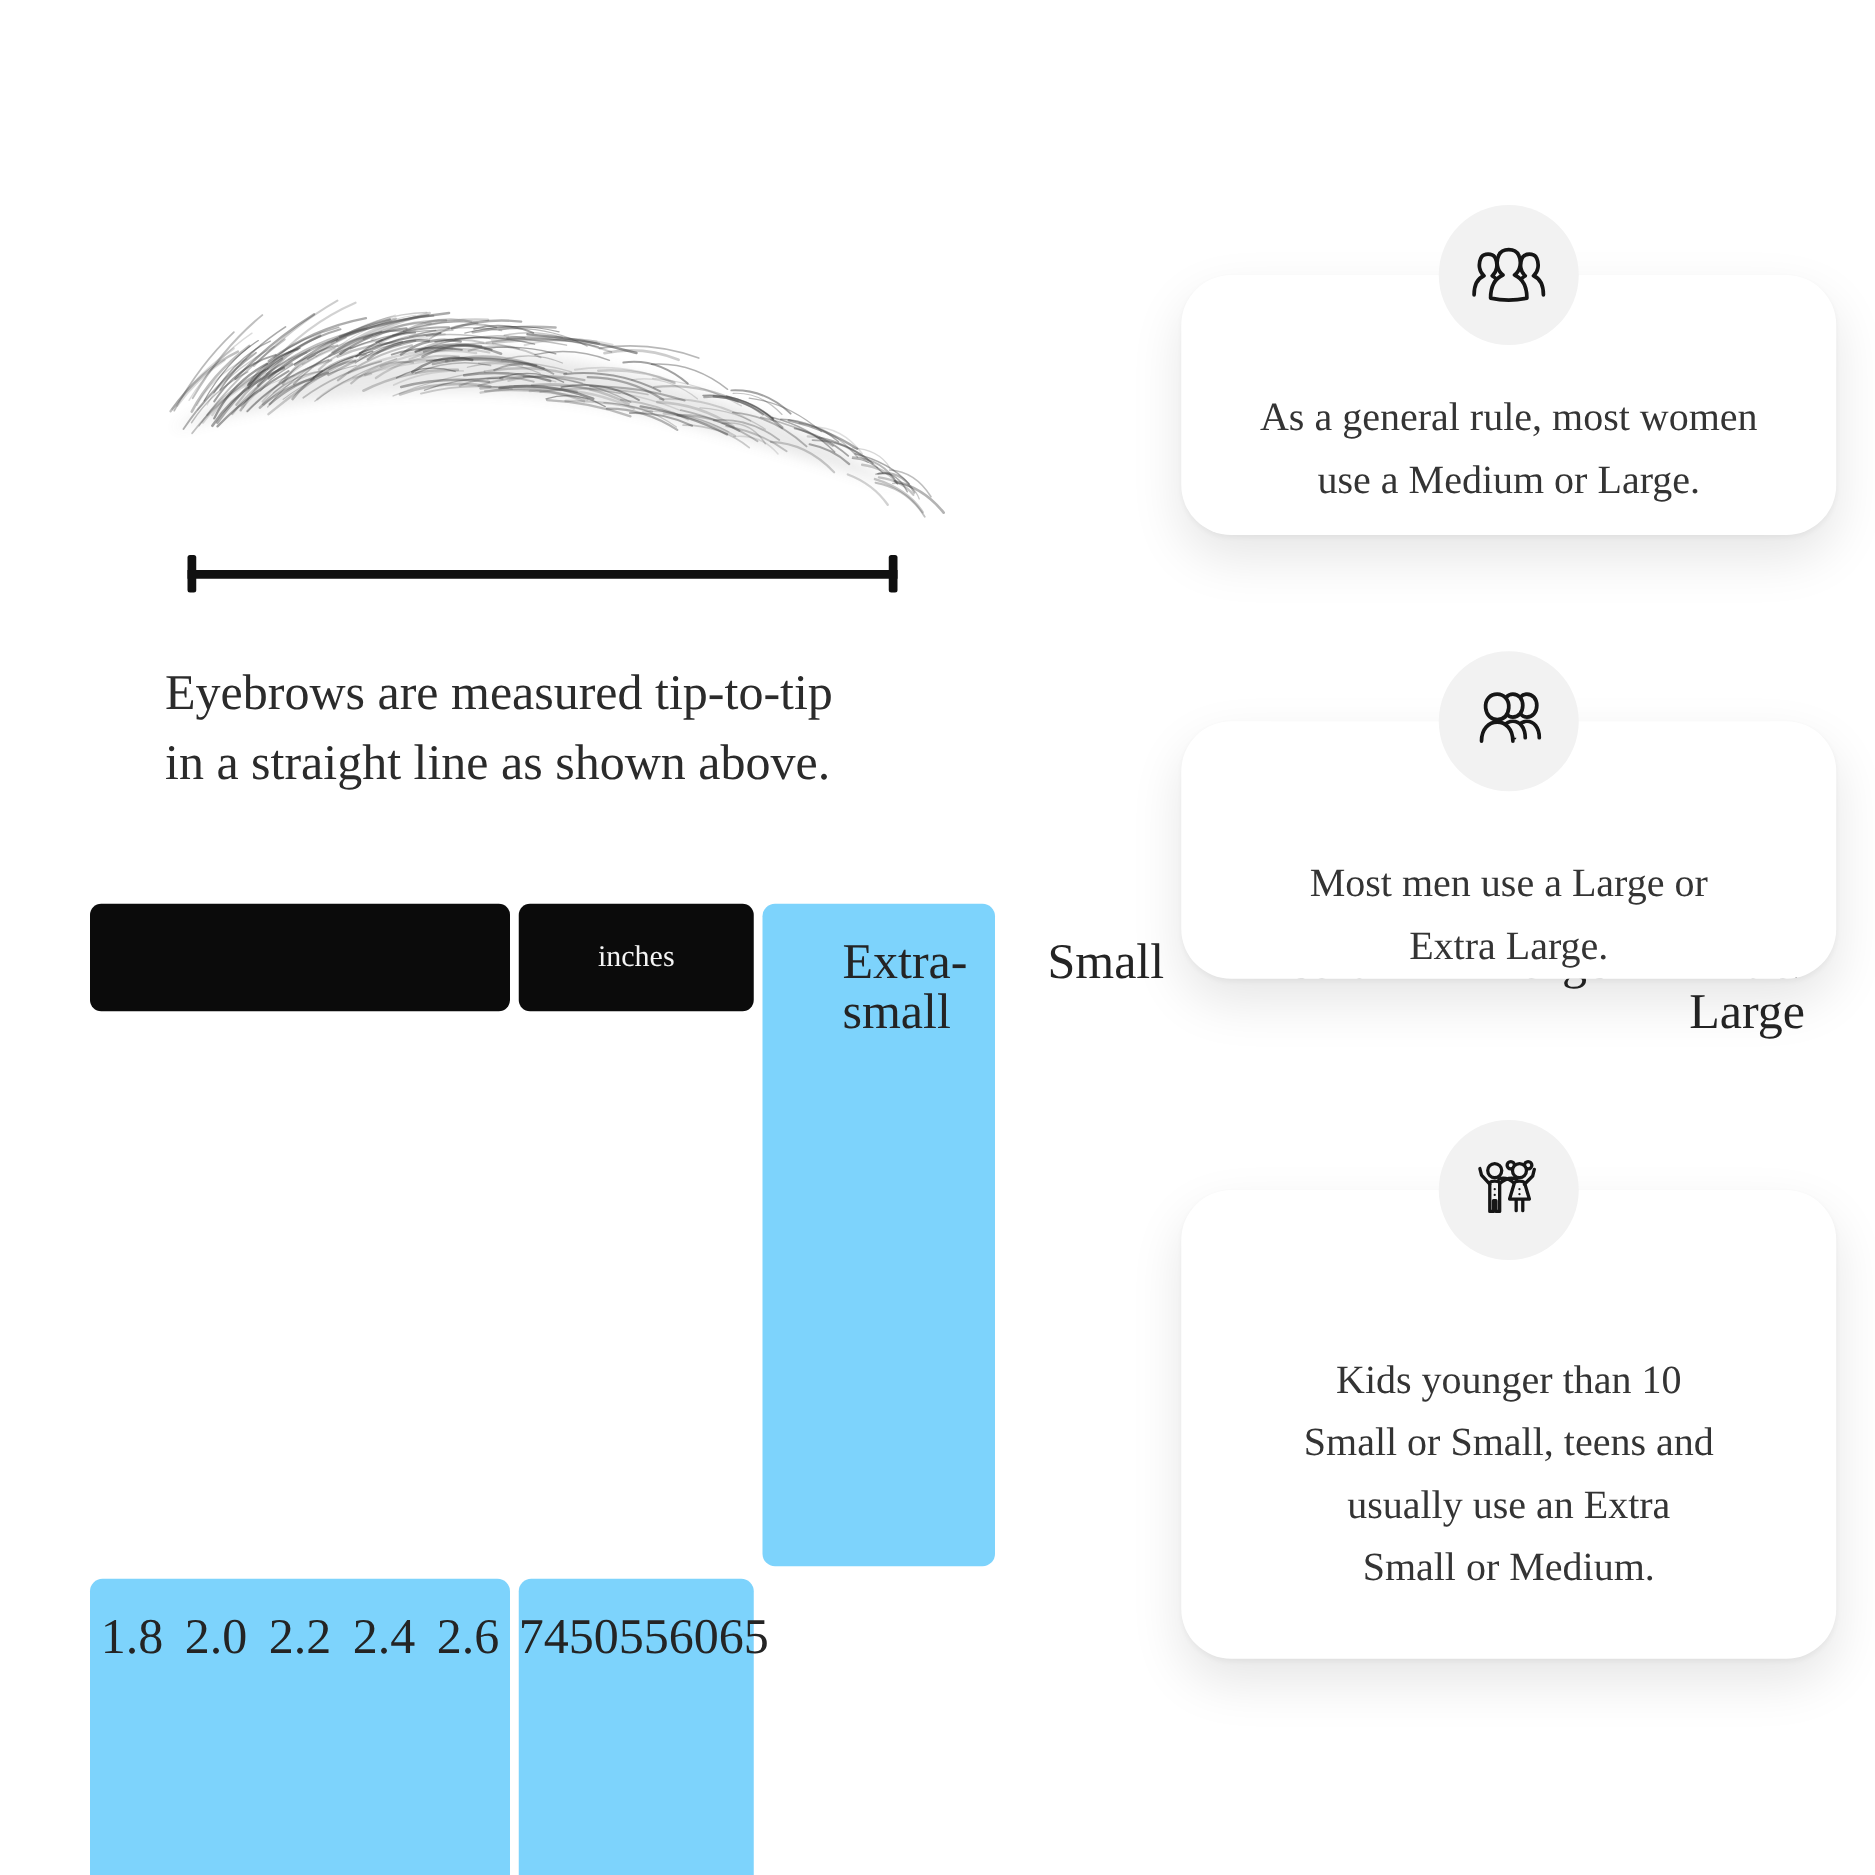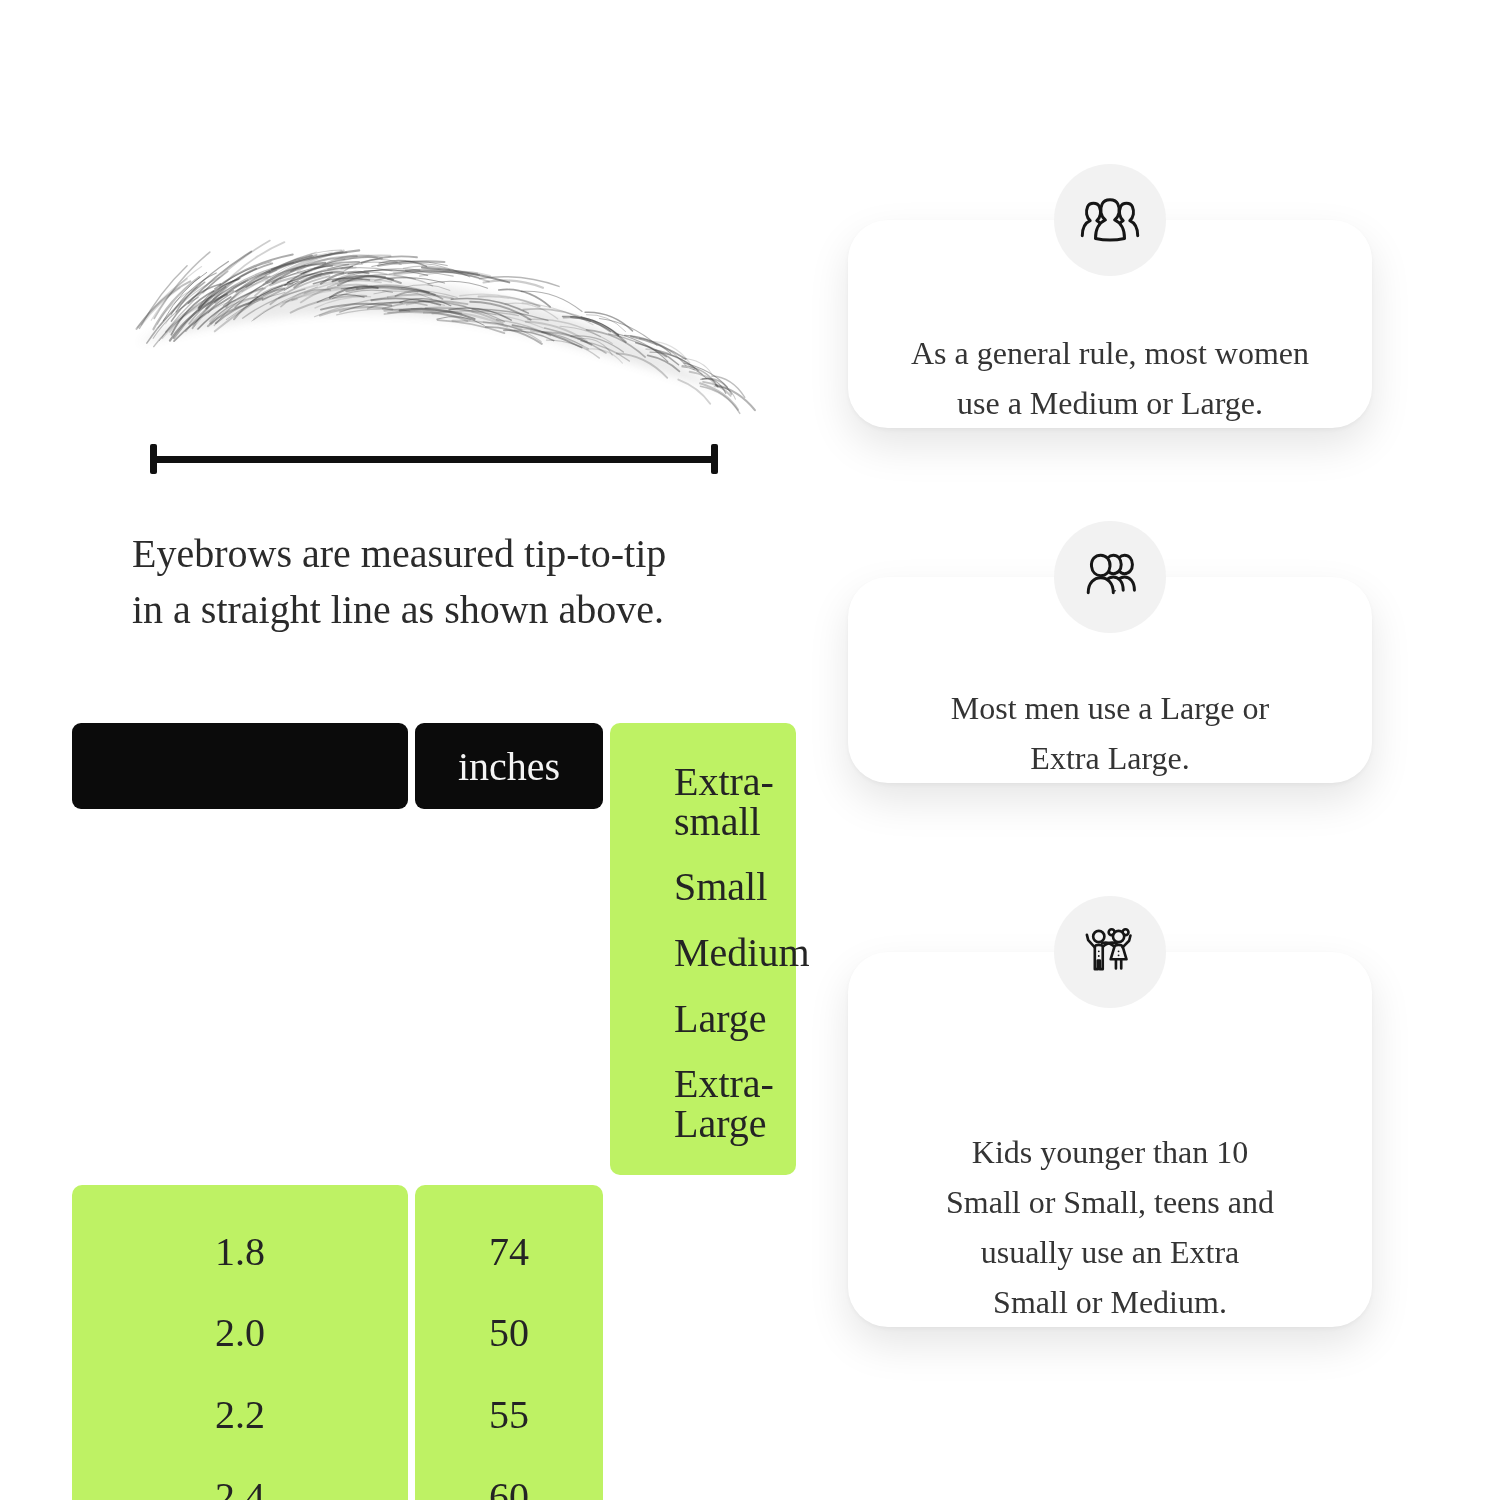--- a/index.html
+++ b/index.html
@@ -14,30 +14,30 @@
   .brow-wrap svg{overflow:visible;display:block;}
   .measure-line{position:absolute;left:150px;top:444px;width:568px;height:30px;}
   .measure-line .bar{position:absolute;left:0;right:0;top:12px;height:7px;background:#101010;}
   .measure-line .cap{position:absolute;top:0;width:7px;height:30px;background:#101010;border-radius:2px;}
   .cap.left{left:0;} .cap.right{right:0;}
   .caption{position:absolute;left:132px;top:526px;width:660px;font-size:40px;line-height:56px;color:#2b2b2b;}
   
   .size-table{position:absolute;left:72px;top:723px;display:grid;
     grid-template-columns:336px 188px 186px;column-gap:7px;row-gap:10px;}
   .t-head{height:86px;background:#0b0b0b;border-radius:9px;display:flex;align-items:center;justify-content:center;
-    color:#f4f4f4;font-size:40px;}
-  .t-col-body{height:452px;background:#bef264;border-radius:10px;display:flex;flex-direction:column;
+    color:#f4f4f4;font-size:24px;}
+  .t-col-body{height:530px;background:#7dd3fc;border-radius:10px;display:flex;
     justify-content:space-around;padding:26px 0 18px 0;box-sizing:border-box;font-size:40px;color:#242424;}
   .t-col-body .cell{line-height:1;}
   .col-labels .cell{padding-left:64px;text-align:left;}
   .col-center .cell{text-align:center;}
   
-  .card{position:absolute;left:848px;width:524px;background:#ffffff;border-radius:40px;
+  .card{position:absolute;left:945px;width:524px;background:#ffffff;border-radius:40px;
     box-shadow:0 2px 4px rgba(0,0,0,0.04),0 18px 42px rgba(0,0,0,0.10);
-    display:flex;flex-direction:column;justify-content:flex-end;box-sizing:border-box;}
+    display:flex;flex-direction:column;justify-content:flex-start;box-sizing:border-box;}
   .card-1{top:220px;height:208px;padding-top:88px;}
   .card-2{top:577px;height:206px;padding-top:104px;}
   .card-3{top:952px;height:375px;padding-top:126px;}
   .card .txt{font-size:32px;line-height:50px;text-align:center;color:#343434;padding:0 34px;}
   .icon-circle{position:absolute;left:50%;top:-56px;transform:translateX(-50%);
     width:112px;height:112px;border-radius:50%;background:#f2f2f2;
     display:flex;align-items:center;justify-content:center;}
   .icon-circle svg{display:block;}
 </style>
 </head>

